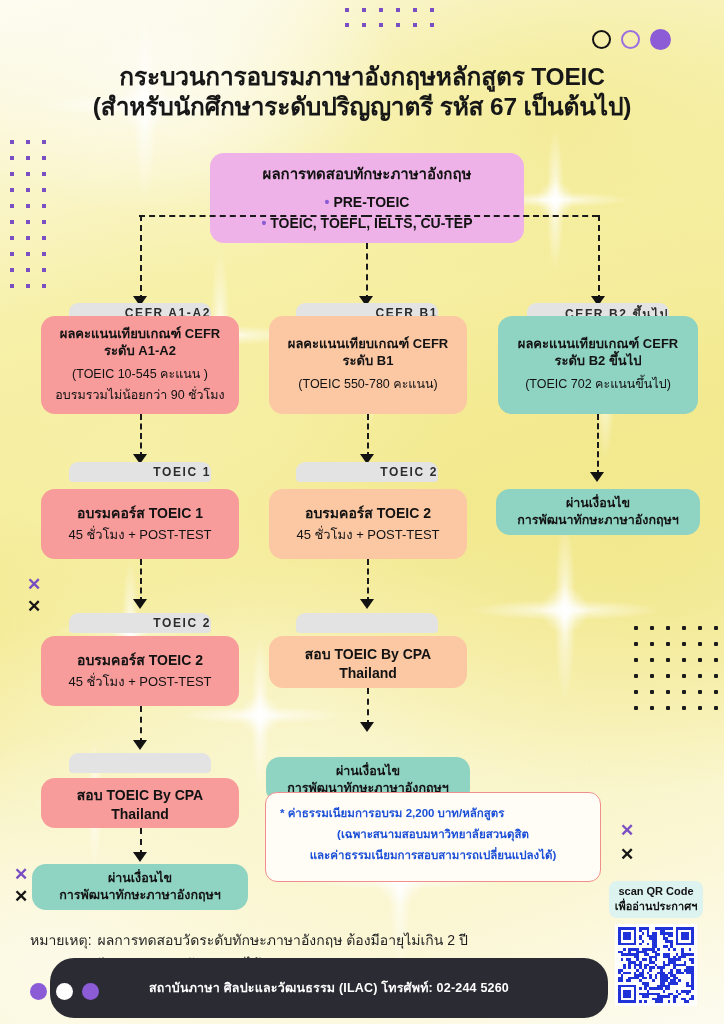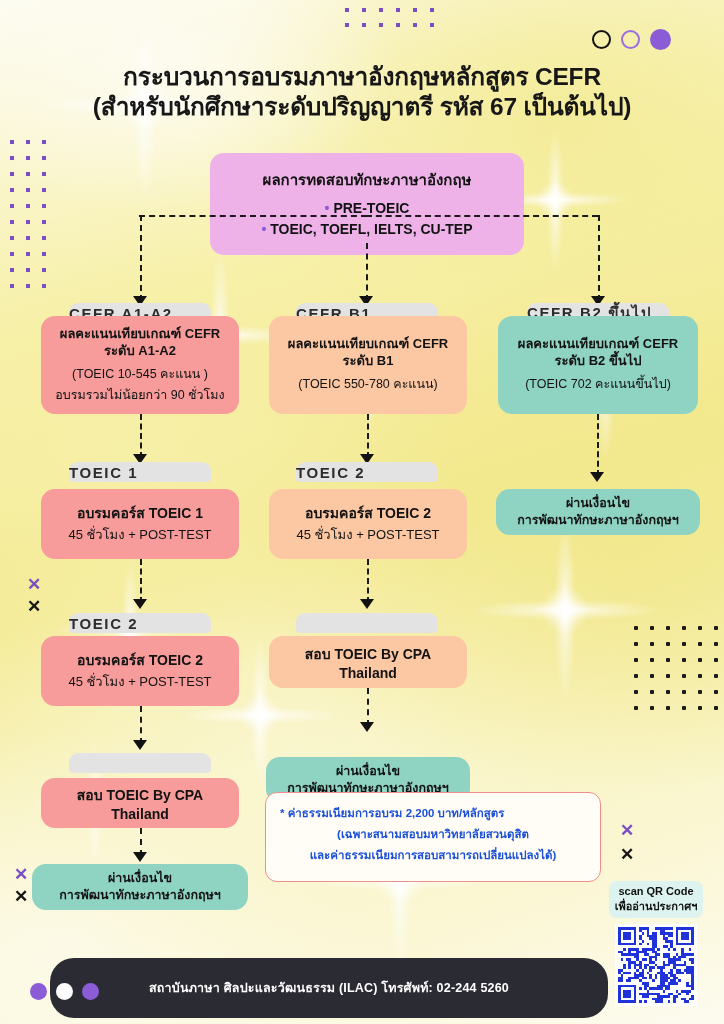--- a/index.html
+++ b/index.html
@@ -68,22 +68,22 @@
   .node{
     position:absolute; border-radius:14px;
     display:flex; flex-direction:column; align-items:center; justify-content:center;
     text-align:center; color:#121212; padding:6px 8px;
   }
   .node .ln-b{ font-weight:bold; }
   .node .ln-r{ font-weight:normal; }
 
   .tab{
     position:absolute; background:#e3e3e3; border-radius:9px 9px 4px 4px;
-    display:flex; align-items:center; justify-content:flex-start;
-    font-weight:bold; font-size:15px; letter-spacing:1.6px; color:#2c2c2c;
+    display:flex; align-items:center; justify-content:flex-end;
+    font-weight:bold; font-size:12px; letter-spacing:1.6px; color:#2c2c2c;
   }
 
   .pink   { background:#f79b9b; }
   .peach  { background:#fcc8a4; }
   .teal   { background:#8fd3c3; }
   .violet { background:#eeb2e8; }
 
   .notebox{
     position:absolute; background:#fffdf6; border:1.6px solid #f08e8e;
     border-radius:12px; padding:10px 14px;
@@ -263,25 +263,25 @@
   <div class="xmark" style="left:27px;top:598px;color:#151515;">✕</div>
   <div class="xmark" style="left:14px;top:866px;color:#7b4fc4;">✕</div>
   <div class="xmark" style="left:14px;top:888px;color:#151515;">✕</div>
   <div class="xmark" style="left:620px;top:822px;color:#7b4fc4;">✕</div>
   <div class="xmark" style="left:620px;top:846px;color:#151515;">✕</div>
 </div>
 
 <div id="content">
 
   <div class="title">
-    <div>กระบวนการอบรมภาษาอังกฤษหลักสูตร CEFR</div>
+    <div>กระบวนการอบรมภาษาอังกฤษหลักสูตร TOEIC</div>
     <div>(สำหรับนักศึกษาระดับปริญญาตรี รหัส 67 เป็นต้นไป)</div>
   </div>
 
-  <div class="node violet" style="left:210px;top:153px;width:314px;height:102px;">
+  <div class="node violet" style="left:210px;top:153px;width:314px;height:90px;">
     <div class="ln-b" style="font-size:15px;margin-bottom:6px;">ผลการทดสอบทักษะภาษาอังกฤษ</div>
     <div class="ln-b" style="font-size:14px;line-height:21px;">
       <span style="color:#8b5cd6;">•&nbsp;</span><span>PRE-TOEIC</span>
     </div>
     <div class="ln-b" style="font-size:14px;line-height:21px;">
       <span style="color:#8b5cd6;">•&nbsp;</span><span>TOEIC, TOEFL, IELTS, CU-TEP</span>
     </div>
   </div>
 
   <div class="vline" style="left:366px;top:243px;height:58px;"></div>
@@ -397,20 +397,26 @@
     <div class="ln-b" style="font-size:12.5px;line-height:17px;">ผ่านเงื่อนไข</div>
     <div class="ln-b" style="font-size:12.5px;line-height:17px;">การพัฒนาทักษะภาษาอังกฤษฯ</div>
   </div>
 
   <div class="notebox" style="left:265px;top:792px;width:336px;height:90px;">
     <div class="l1">* ค่าธรรมเนียมการอบรม 2,200 บาท/หลักสูตร</div>
     <div class="l3">(เฉพาะสนามสอบมหาวิทยาลัยสวนดุสิต</div>
     <div class="l4">และค่าธรรมเนียมการสอบสามารถเปลี่ยนแปลงได้)</div>
   </div>
 
+  <div class="remark" style="left:30px;top:928px;width:520px;">
+    <div>
+      <span class="lbl">หมายเหตุ:</span><span>ผลการทดสอบวัดระดับทักษะภาษาอังกฤษ ต้องมีอายุไม่เกิน 2 ปี</span>
+    </div>
+    <div class="r2">จึงจะสามารถสมัครอบรมได้</div>
+  </div>
 
   <div class="qrwrap">
     <div class="qrcap">
       <div>scan QR Code</div>
       <div>เพื่ออ่านประกาศฯ</div>
     </div>
     <svg class="qrimg" viewBox="0 0 29 29" shape-rendering="crispEdges">
       <rect width="29" height="29" fill="#ffffff"></rect>
       <g fill="#2033d8" id="qr-cells">
           <rect x="0" y="0" width="1" height="1"></rect>

